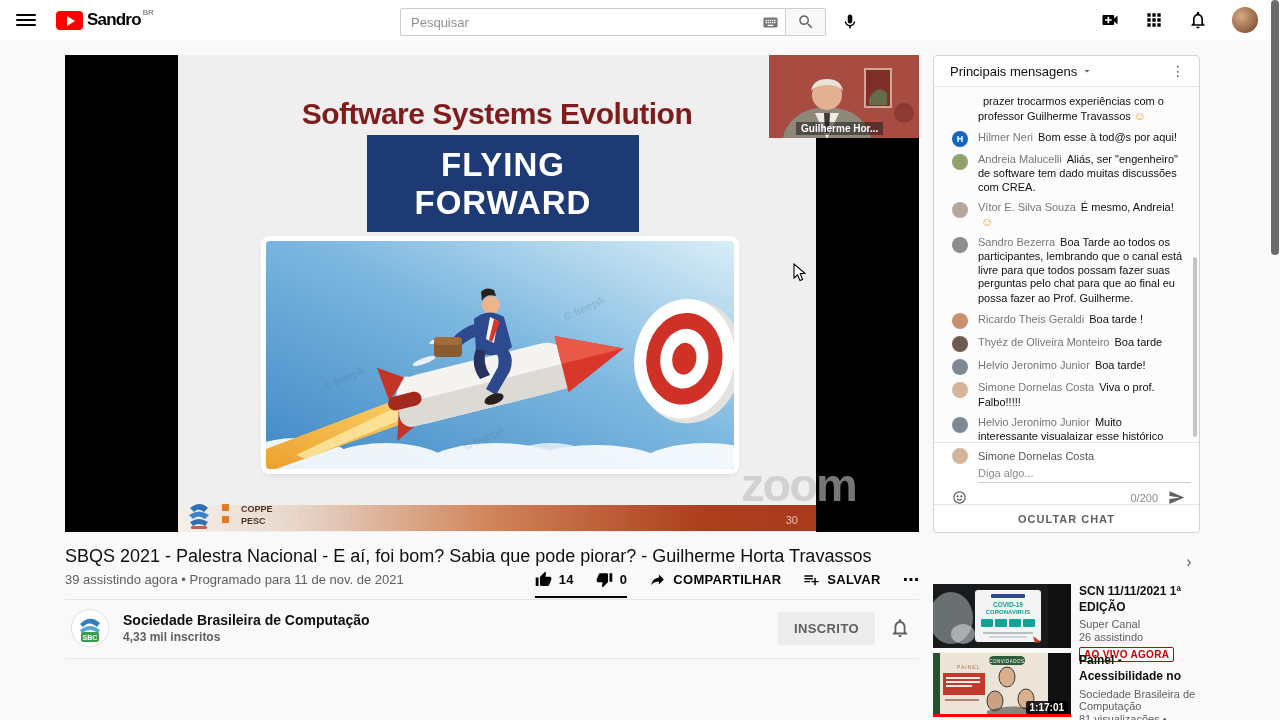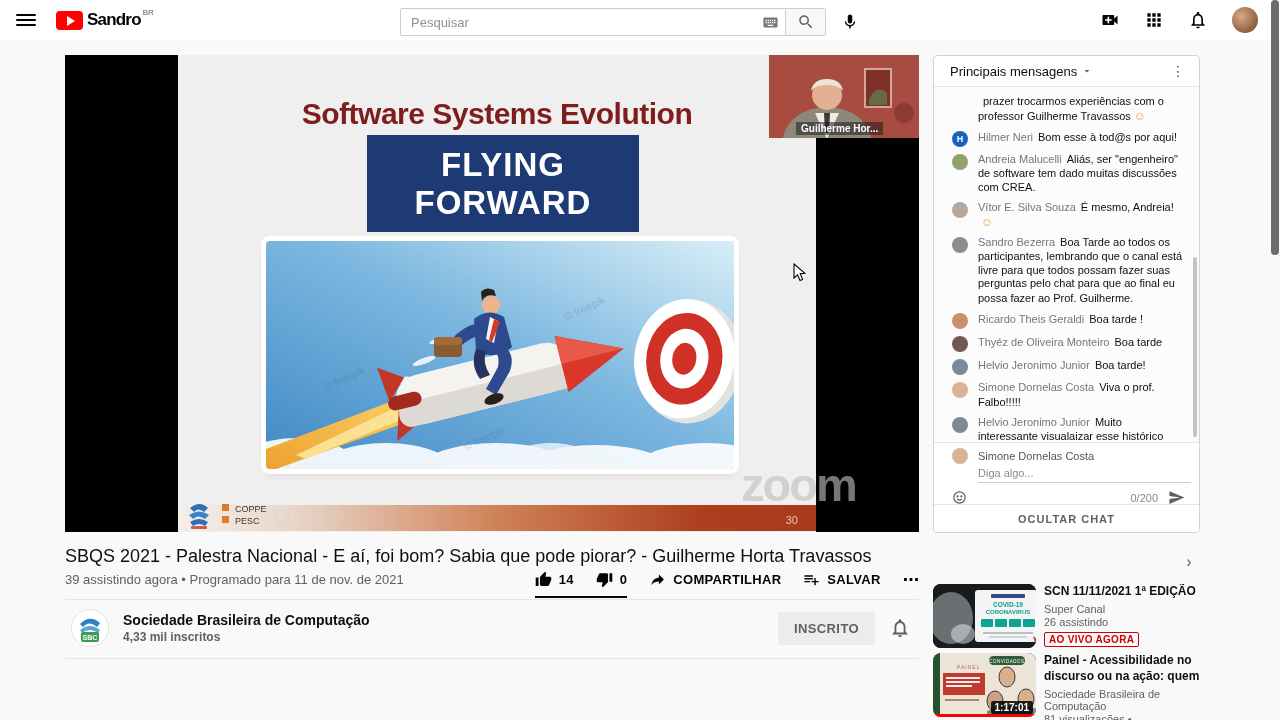--- a/index.html
+++ b/index.html
@@ -33,21 +33,21 @@
   .slide { position:absolute; left:113px; top:0; width:638px; height:477px; background:#efefef; }
   .slide-title { position:absolute; left:0; right:0; top:6px; text-align:center; font-size:30px; font-weight:bold; color:#7f1d1d; letter-spacing:-0.5px;margin-top:36px; }
   .navy-box { position:absolute; left:189px; top:80px; width:272px; height:97px; background:#1d3a75; display:flex; flex-direction:column; align-items:center; justify-content:center; }
   .navy-box div { color:#fff; font-size:33px; font-weight:bold; line-height:1.13; letter-spacing:1px; }
   .illo { position:absolute; left:88px; top:186px; width:468px; height:228px; border-radius:4px; box-shadow:0 0 0 5px #fff, 0 4px 10px rgba(0,0,0,.15); overflow:hidden; }
   .slide-bottombar { position:absolute; left:0; bottom:1px; width:100%; height:26px;
       background:linear-gradient(90deg,#f5efe9 0%,#e8d7cb 18%,#cf8257 50%,#ad3f1e 82%,#a93a1c 100%); }
   .slide-pagenum { position:absolute; right:18px; bottom:6px; font-size:11px; color:#eec0b2; }
   .slide-logos { position:absolute; left:6px; bottom:2px; display:flex; align-items:flex-end; gap:8px; }
   .coppe-col { display:flex; flex-direction:column; gap:2px; padding-bottom:4px; }
-  .logo-line { font-size:9px; font-weight:normal; color:#4a3428; display:flex; gap:6px; }
+  .logo-line { font-size:9px; font-weight:bold; color:#4a3428; display:flex; gap:12px; }
   .logo-line .sq { width:7px; height:7px; background:#e07b28; display:inline-block; }
   .ghost-circles { display:flex; gap:4px; padding-bottom:6px; }
   .ghost-circles i { width:14px; height:14px; border:1px solid #d8cdc5; border-radius:50%; opacity:.6; }
   .zoom-mark { position:absolute; left:676px; top:406px; font-size:47px; font-weight:bold; letter-spacing:-2px; color:rgba(190,190,190,.62); line-height:1; }
 
   .webcam { position:absolute; left:704px; top:0; width:150px; height:83px; background:linear-gradient(180deg,#b4564b,#983f36); overflow:hidden; }
   .webcam-label { position:absolute; left:3px; bottom:3px; background:rgba(30,30,30,.55); color:#fff; font-size:10px; font-weight:bold; padding:1px 5px;margin-left:24px; }
 
   .cursor { position:absolute; left:793px; top:263px; z-index:50; }
 
@@ -86,21 +86,21 @@
   .ci-row3 { display:flex; align-items:center; margin-top:6px; }
   .ci-counter { margin-left:auto; font-size:11px; color:#8a8a8a; margin-right:10px;text-align:center; }
   .chat-footer { flex:none; height:28px; border-top:1px solid #e5e5e5; display:flex; align-items:center; justify-content:center; font-size:11px; font-weight:bold; letter-spacing:1px; color:#606060; cursor:pointer; background:#fff; border-radius:0 0 4px 4px; }
 
   
   .chips { position:absolute; left:933px; top:549px; width:267px; height:26px; overflow:hidden; white-space:nowrap; }
   .chip { display:inline-block; font-size:12px; padding:5px 11px; border-radius:14px; background:#f97316; border:1px solid #e0e0e0; color:#0f0f0f; margin-right:8px; cursor:pointer; }
   .chip.active { background:#0f0f0f; color:#fff; border-color:#0f0f0f;margin-top:48px; }
   .chips-arrow { position:absolute; left:1178px; top:551px; width:22px; height:22px; display:flex; align-items:center; justify-content:center; font-size:16px; color:#606060; background:linear-gradient(90deg,rgba(249,249,249,0),#f9f9f9 40%); cursor:pointer; }
   .vid { position:absolute; left:933px; width:267px; display:flex; gap:8px; cursor:pointer; }
-  .vid-thumb { width:103px; height:64px; flex:none; position:relative; border-radius:8px; overflow:hidden; background:#111; }
+  .vid-thumb { width:138px; height:64px; flex:none; position:relative; border-radius:0; overflow:hidden; background:#111; }
   .vid-dur { position:absolute; right:3px; bottom:3px; background:rgba(0,0,0,.85); color:#fff; font-size:10px; font-weight:bold; padding:1px 4px; border-radius:2px; }
   .vid-progress { position:absolute; left:0; bottom:0; height:3px; width:100%; background:#f00; }
   .vid-meta { flex:1; min-width:0; }
   .vid-title { font-size:12px; font-weight:bold; color:#0f0f0f; line-height:1.3; max-height:32px; overflow:hidden; }
   .vid-ch { font-size:11px; color:#606060; margin-top:3px; }
   .vid-views { font-size:11px; color:#606060; margin-top:1px; }
   .live-badge { display:inline-block; margin-top:4px; font-size:10px; font-weight:bold; color:#c00; border:1px solid #c00; border-radius:2px; padding:1px 4px; letter-spacing:.3px; }
 </style>
 </head>
 <body>

